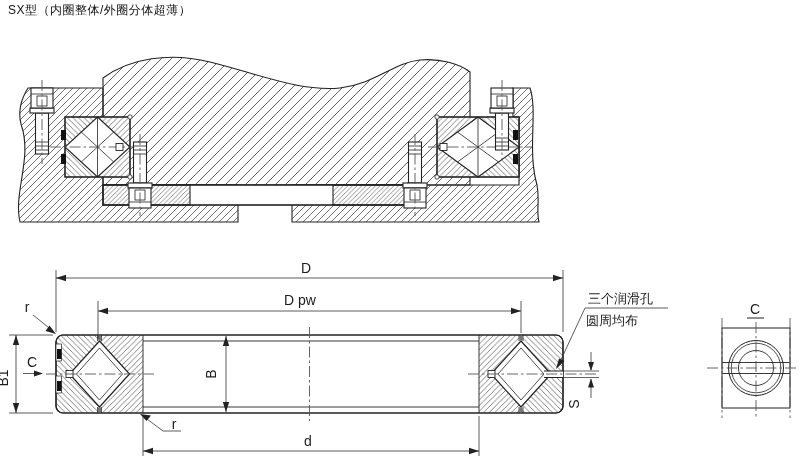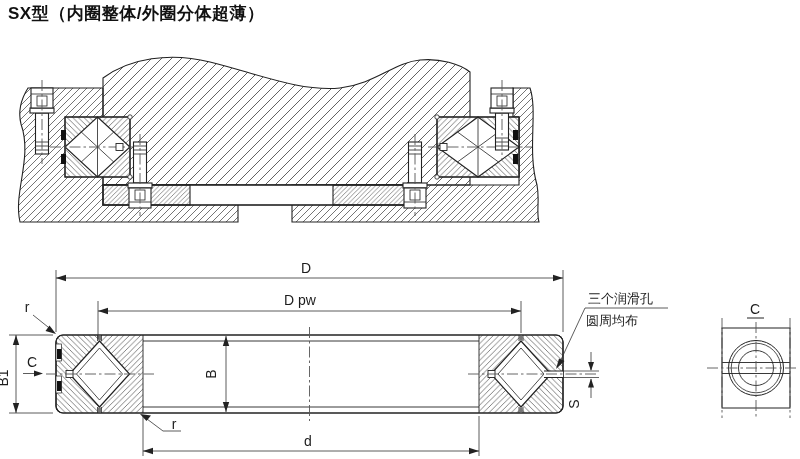--- a/index.html
+++ b/index.html
@@ -1,18 +1,18 @@
 <!DOCTYPE html>
 <html><head>
 <meta charset="utf-8">
 <style>
   html,body{margin:0;padding:0;background:#ffffff;}
   body{width:800px;height:459px;overflow:hidden;position:relative;
        font-family:"Liberation Sans", sans-serif;}
-  .page-title{position:absolute;left:8px;top:2px;font-size:17px;font-weight:bold;
+  .page-title{position:absolute;left:8px;top:2px;font-size:12px;font-weight:normal;
        color:#111;letter-spacing:0.5px;white-space:nowrap;}
   svg{position:absolute;left:0;top:0;}
   svg text{font-family:"Liberation Sans", sans-serif;fill:#1c1c1c;}
   .dimtxt{font-size:14px;}
   .cntxt{font-size:13px;}
 </style>
 </head>
 <body>
 
 <div class="page-title">SX型（内圈整体/外圈分体超薄）</div>

